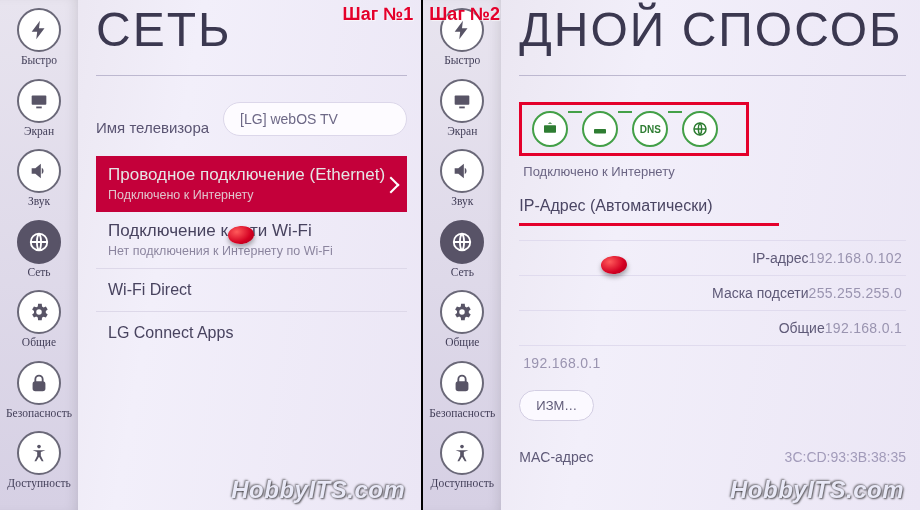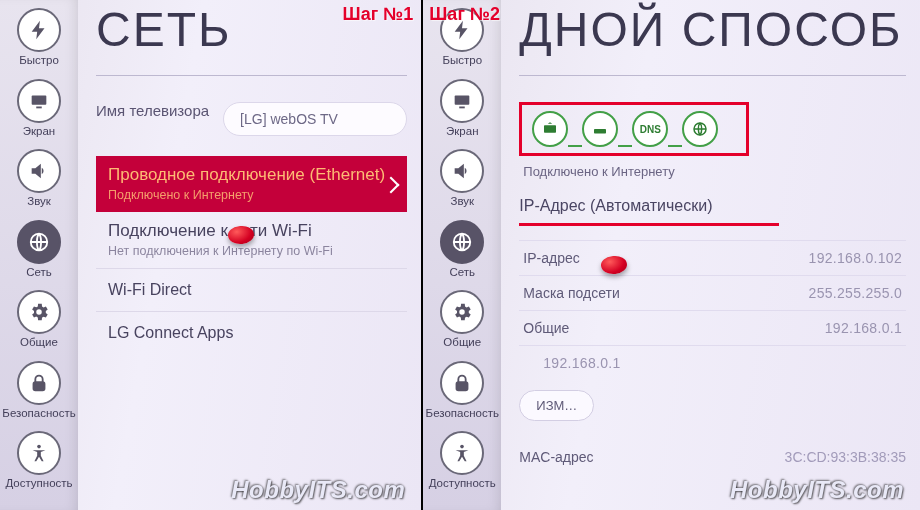--- a/index.html
+++ b/index.html
@@ -18,63 +18,63 @@
   
   .wm { position: absolute; bottom: 6px; font-size: 24px; font-style: italic; font-weight: 700;
         color: #e9e9f7; text-shadow: 1px 1px 2px rgba(0,0,0,.65), -1px -1px 2px rgba(0,0,0,.5); letter-spacing: .5px; }
   .panel.left  .wm { right: 16px; }
   .panel.right .wm { right: 16px; }
 
   
   .sidebar { width: 78px; flex: 0 0 78px; background: linear-gradient(180deg, #e8e4ef 0%, #d6d0e4 100%);
              display: flex; flex-direction: column; align-items: center; padding-top: 4px; gap: 2px;
              box-shadow: inset -8px 0 14px -8px rgba(0,0,0,.15); }
-  .sb-item { width: 72px; display: flex; flex-direction: column; align-items: center; gap: 3px; padding: 4px 0 6px; cursor: pointer; }
+  .sb-item { width: 72px; display: flex; flex-direction: column; align-items: center; gap: 3px; padding: 4px 0 6px; cursor: pointer; font-family: Liberation Serif, serif; }
   .sb-item .icon { width: 44px; height: 44px; border-radius: 50%; background: #fff; border: 2px solid #6a6878;
                    display: flex; align-items: center; justify-content: center; color: #585466; }
   .sb-item.active .icon { background: #585367; color: #fff; border-color: #585367; }
   .sb-item .lbl { font-size: 11.5px; color: #44405a; text-align: center; line-height: 1; }
   .sb-item svg { width: 22px; height: 22px; display: block; }
 
   
   .main { flex: 1; padding: 0 14px 0 18px; position: relative; }
   .title { font-size: 48px; font-weight: 400; color: #3b3850; letter-spacing: 2px; margin-top: 2px; }
   .hr    { height: 1px; background: #bdb8d0; margin: 18px 0 26px; }
 
   
-  .row-tvname { display: flex; align-items: flex-start; gap: 14px; margin-bottom: 20px; }
+  .row-tvname { display: flex; align-items: flex-end; gap: 14px; margin-bottom: 20px; }
   .row-tvname .k { font-size: 15px; color: #5a5472; }
   .pill { flex: 1; background: #fdfbff; border: 1px solid #dcd7ea; border-radius: 20px; padding: 8px 16px; font-size: 14px; color: #6d6886; }
 
   
   .net-row { padding: 8px 12px 10px; border-top: 1px solid rgba(0,0,0,0); cursor: pointer; }
   .net-row .t { font-size: 17px; }
   .net-row .s { font-size: 12.5px; margin-top: 3px; opacity: .85; }
-  .net-row.sel { background: #c4003a; color: #fdba74; position: relative; }
+  .net-row.sel { background: #c4003a; color: #e5e5e5; position: relative; }
   .net-row.sel::after { content:""; position:absolute; right:10px; top:50%; width:10px; height:10px; border-right:2px solid #fff; border-top:2px solid #fff; transform: translateY(-50%) rotate(45deg); }
   .net-row.plain { color: #48435f; }
   .net-row.plain .s { color: #7a738f; }
   .simple-row { padding: 12px 12px; font-size: 16px; color: #48435f; border-top: 1px solid #ddd8e9; cursor: pointer; }
 
   
   .chain-wrap { border: 3px solid #e4002b; padding: 6px 10px; width: 230px; margin-top: 10px; }
-  .chain { display: flex; align-items: flex-end; }
+  .chain { display: flex; align-items: flex-start; }
   .chain .node { width: 36px; height: 36px; border: 2px solid #43a047; border-radius: 50%;
                  display:flex; align-items:center; justify-content:center; color:#2e7d32; font-size:10px; font-weight:700; background:#fff; }
   .chain .link { flex: 0 0 14px; height: 2px; background: #43a047; }
   .chain svg { width: 18px; height: 18px; }
   .sub-connected { font-size: 13px; color: #6b6584; margin: 8px 0 18px 4px; }
 
   .section-title { font-size: 16px; color: #4a4563; padding-bottom: 4px; margin-bottom: 4px; }
   .redline { height: 3px; background: #e4002b; width: 260px; margin-bottom: 14px; }
 
   .kv { display: flex; font-size: 14px; color: #5f5a78; padding: 9px 4px; border-top: 1px solid #e0dbee; }
   .kv:first-of-type { border-top: 0; }
-  .kv .k { flex: 1; }
-  .kv .v { color: #9a94b0; letter-spacing: .3px; margin-left: 20px; }
+  .kv .k { flex: 1; text-align: right; }
+  .kv .v { color: #9a94b0; letter-spacing: .3px; }
 
   .edit-pill { margin-top: 10px; display: inline-block; padding: 7px 16px; border: 1px solid #d3cee3; border-radius: 18px;
                font-size: 13px; color: #5f5a78; background: #fbf9ff; cursor: pointer; text-align: right; }
 
   .mac-row { margin-top: 28px; display: flex; font-size: 14px; color: #5f5a78; }
   .mac-row .k { flex: 1; }
   .mac-row .v { color: #a29bba; }
 
   
   .cursor { position: absolute; width: 26px; height: 18px; background: radial-gradient(ellipse at 35% 30%, #ff5a5a 0%, #d40022 60%, #a00018 100%);

